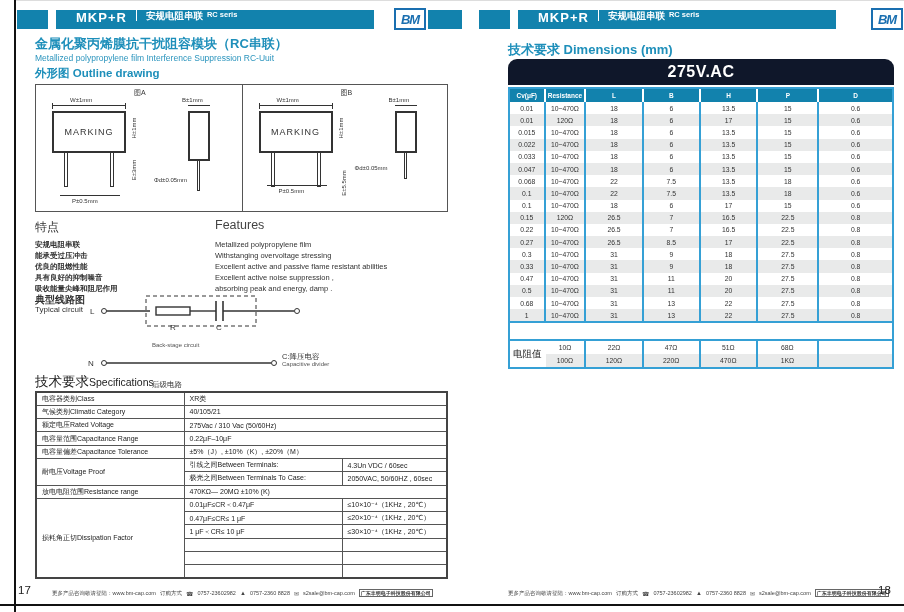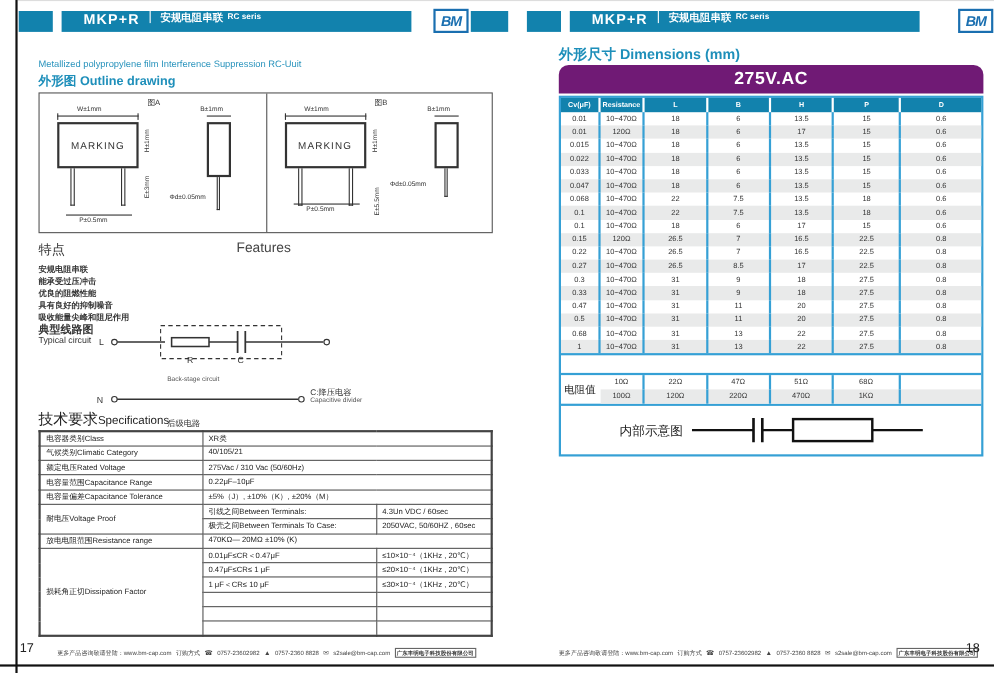--- a/index.html
+++ b/index.html
@@ -68,21 +68,21 @@
   .spec-h { position:absolute; left:35px; top:372px; color:#222; }
   .spec-h .cn { font-size:13.5px; } .spec-h .en { font-size:10.5px; }
   .spec-table { position:absolute; left:35px; top:391px; width:413px; border-collapse:collapse; }
   .spec-table td { border:1px solid #555; font-size:7px; color:#222; height:13.3px; padding:0 5px; vertical-align:middle; }
   .spec-table { border:2px solid #444; }
   .spec-table td.lab { width:148px; }
   .spec-table td.v2a { width:158px; }
 
   
   .dims-h { position:absolute; left:508px; top:41px; color:#1e8fba; font-size:13px; font-weight:bold; }
-  .dims-banner { position:absolute; left:508px; top:59px; width:386px; height:26px; background:#701a75;
+  .dims-banner { position:absolute; left:508px; top:59px; width:386px; height:26px; background:#0f172a;
                  border-radius:9px 9px 0 0; color:#fff; display:flex; align-items:center; justify-content:center;
                  font-size:16px; font-weight:bold; letter-spacing:0.5px; }
   .dims-wrap { position:absolute; left:508px; top:87px; width:386px; border:2px solid #35a0d5; background:#fff; }
   .dims-head { display:grid; grid-template-columns:9.3% 10.7% 15% 15% 15% 16% 19%; background:#1282ad; height:13px; }
   .dims-head .hcell { color:#fff; font-size:6.5px; font-weight:bold; display:flex; align-items:center; justify-content:center; border-right:2px solid #fff; }
   .dims-head .hcell:last-child { border-right:none; }
   .dims-body .trow { display:grid; grid-template-columns:9.3% 10.7% 15% 15% 15% 16% 19%; height:12.2px; }
   .dims-body .trow:nth-child(even) { background:#e9eaea; }
   .dims-body .tcell { font-size:6.8px; color:#333; display:flex; align-items:center; justify-content:center;
                       border-right:2px solid #35a0d5; overflow:hidden; }
@@ -116,20 +116,21 @@
   <div class="hdr-sq" style="left:17px;width:31px;"></div>
   <div class="hdr-bar" style="left:56px;width:318px;">
     <span class="hdr-model">MKP+R</span>
     <span class="hdr-div"></span>
     <span class="hdr-sub-cn">安规电阻串联</span>
     <span class="hdr-sub-en">RC seris</span>
   </div>
   <div class="bm-logo" style="left:394px;">BM</div>
   <div class="hdr-sq" style="left:428px;width:34px;"></div>
 
+  <div class="title-cn">金属化聚丙烯膜抗干扰阻容模块（RC串联）</div>
   <div class="title-en">Metallized polypropylene film Interference Suppression RC-Uuit</div>
   <div class="outline-h">外形图 Outline drawing</div>
 
   <div class="draw-box">
     <div class="draw-half">
       <div class="fig-label">图A</div>
       <div class="dim" style="left:34px;top:12px;">W±1mm</div>
       <div class="dimline-w"></div>
       <div class="marking-box">MARKING</div>
       <div class="pin" style="left:28px;top:68px;"></div>
@@ -165,20 +166,27 @@
 
   <div class="feat-h-cn">特点</div>
   <div class="feat-h-en">Features</div>
   <div class="feat-list-cn">
       <div class="feat-line">安规电阻串联</div>
       <div class="feat-line">能承受过压冲击</div>
       <div class="feat-line">优良的阻燃性能</div>
       <div class="feat-line">具有良好的抑制噪音</div>
       <div class="feat-line">吸收能量尖峰和阻尼作用</div>
     </div>
+  <div class="feat-list-en">
+      <div class="feat-line">Metallized polypropylene film</div>
+      <div class="feat-line">Withstanging overvoltage stressing</div>
+      <div class="feat-line">Excellent active and passive flame resistant abilities</div>
+      <div class="feat-line">Excellent active noise suppression ,</div>
+      <div class="feat-line">absorbing peak and energy, damp .</div>
+    </div>
 
   <div class="circ-h">典型线路图</div>
   <div class="circ-h-en">Typical circuit</div>
   <svg class="circ-svg" width="230" height="42">
     <text x="2" y="24" font-size="8" fill="#333">L</text>
     <circle cx="16" cy="21" r="2.5" fill="none" stroke="#333" stroke-width="1"></circle>
     <line x1="18.5" y1="21" x2="62" y2="21" stroke="#333" stroke-width="1.4"></line>
     <rect x="58" y="6" width="110" height="30" fill="none" stroke="#333" stroke-width="1" stroke-dasharray="4 3"></rect>
     <rect x="68" y="17" width="34" height="8" fill="none" stroke="#333" stroke-width="1.4"></rect>
     <line x1="102" y1="21" x2="128" y2="21" stroke="#333" stroke-width="1.4"></line>
@@ -281,21 +289,21 @@
 
   <div class="hdr-sq" style="left:479px;width:31px;"></div>
   <div class="hdr-bar" style="left:518px;width:318px;">
     <span class="hdr-model">MKP+R</span>
     <span class="hdr-div"></span>
     <span class="hdr-sub-cn">安规电阻串联</span>
     <span class="hdr-sub-en">RC seris</span>
   </div>
   <div class="bm-logo" style="left:871px;">BM</div>
 
-  <div class="dims-h">外形尺寸 Dimensions (mm)</div>
+  <div class="dims-h">技术要求 Dimensions (mm)</div>
   <div class="dims-banner">275V.AC</div>
 
   <div class="dims-wrap">
     <div class="dims-head">
       <div class="hcell">Cv(μF)</div>
       <div class="hcell">Resistance</div>
       <div class="hcell">L</div>
       <div class="hcell">B</div>
       <div class="hcell">H</div>
       <div class="hcell">P</div>
@@ -480,31 +488,20 @@
           <div class="trow">
             <div class="tcell">100Ω</div>
             <div class="tcell">120Ω</div>
             <div class="tcell">220Ω</div>
             <div class="tcell">470Ω</div>
             <div class="tcell">1KΩ</div>
             <div class="tcell"></div>
           </div>
         </div>
     </div>
-    <div class="schematic-row">
-      <span class="lab">内部示意图</span>
-      <svg width="210" height="30">
-        <line x1="0" y1="15" x2="56" y2="15" stroke="#111" stroke-width="2.2"></line>
-        <line x1="56" y1="4" x2="56" y2="26" stroke="#111" stroke-width="2.4"></line>
-        <line x1="64" y1="4" x2="64" y2="26" stroke="#111" stroke-width="2.4"></line>
-        <line x1="64" y1="15" x2="92" y2="15" stroke="#111" stroke-width="2.2"></line>
-        <rect x="92" y="5" width="72" height="20" fill="none" stroke="#111" stroke-width="2.2"></rect>
-        <line x1="164" y1="15" x2="210" y2="15" stroke="#111" stroke-width="2.2"></line>
-      </svg>
-    </div>
   </div>
 
   <div class="footer-line" style="left:508px;">
     <span>更多产品咨询敬请登陆：www.bm-cap.com</span>
     <span>订购方式</span>
     <span class="ico">☎</span>
     <span>0757-23602982</span>
     <span class="ico">▲</span>
     <span>0757-2360 8828</span>
     <span class="ico">✉</span>

